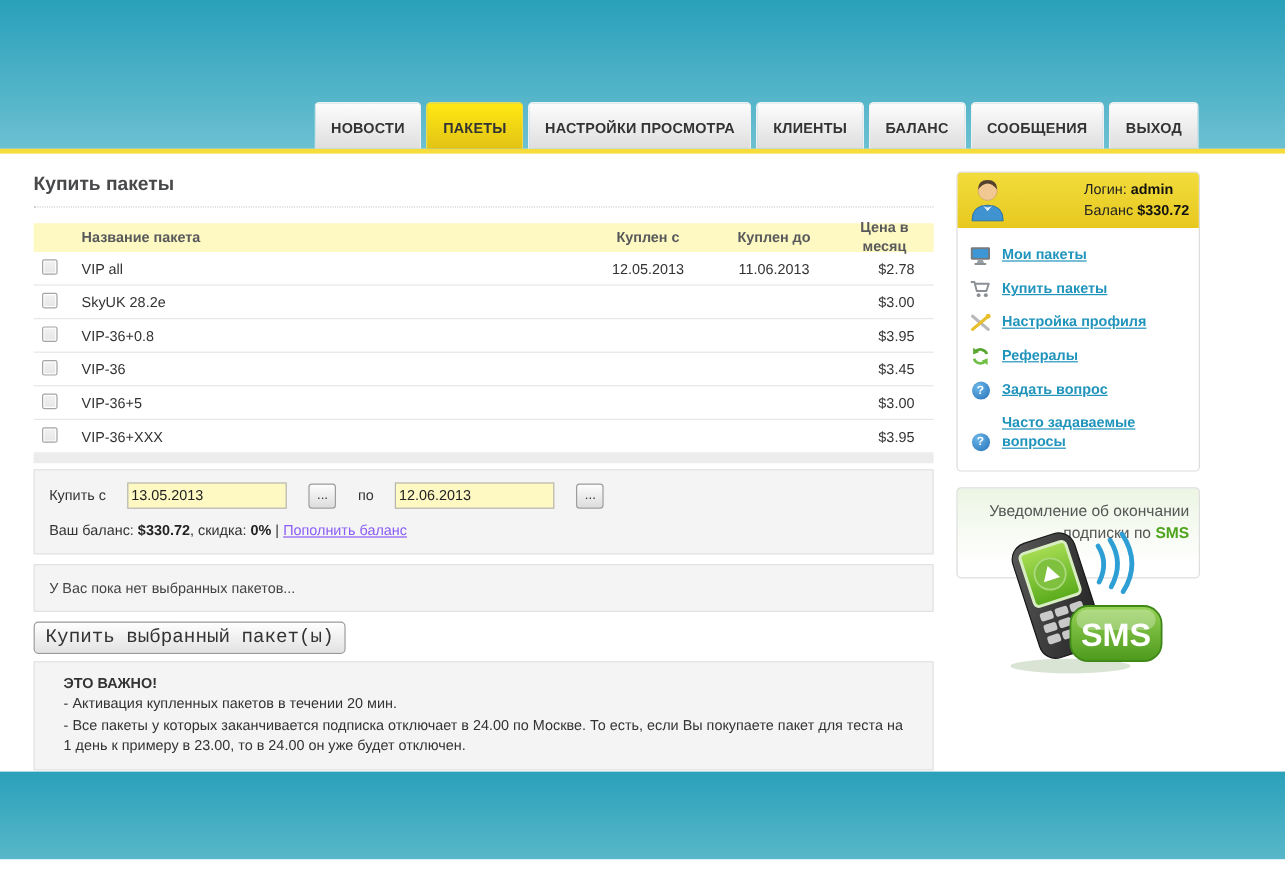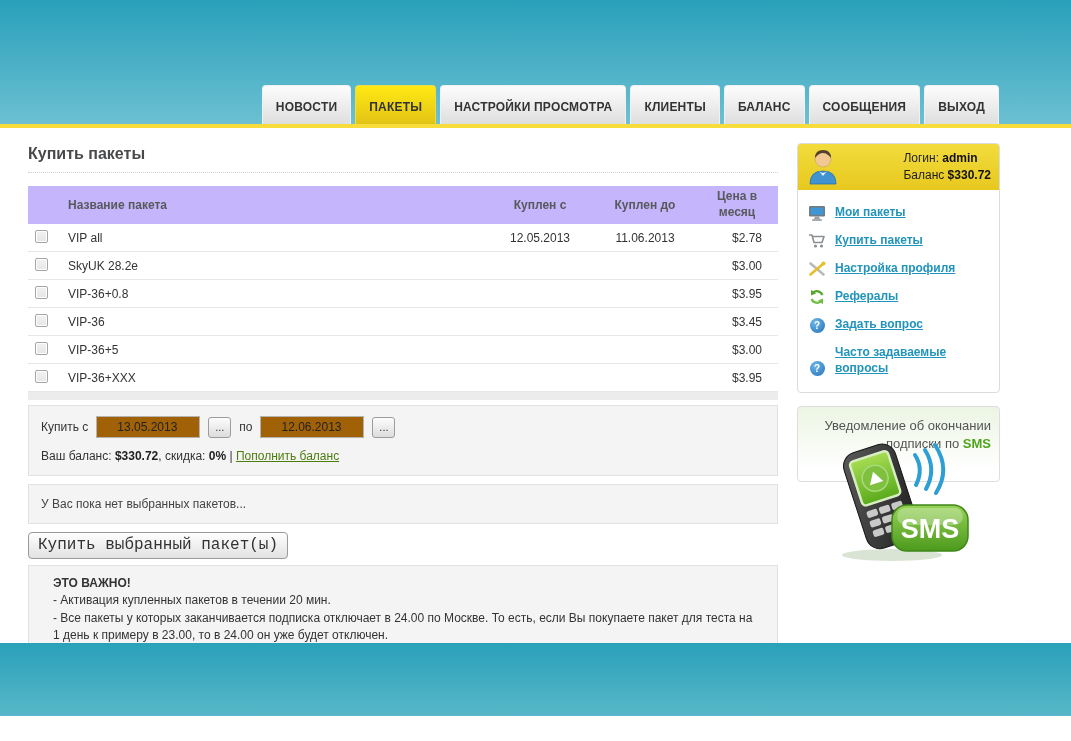--- a/index.html
+++ b/index.html
@@ -20,45 +20,45 @@
   
   .footer { position:absolute; top:643px; left:0; width:1071px; height:73px;
             background:linear-gradient(to bottom, #2aa1ba 0%, #58b7c9 100%); }
 
   
   .main { position:absolute; left:28px; top:145px; width:750px; }
   .page-title { font-size:16px; font-weight:bold; color:#48494b; padding-bottom:9px;
                 border-bottom:1px dotted #cfcfcf; }
 
   .pkg-table { margin-top:13px; width:100%; }
-  .t-head { display:flex; align-items:center; background:#c4b5fd; height:38px; font-weight:bold; color:#58595b; }
+  .t-head { display:flex; align-items:center; background:#fef9c3; height:24px; font-weight:bold; color:#58595b; }
   .t-row  { display:flex; align-items:center; height:28px; border-bottom:1px solid #e7e7e7; }
   .c-check { width:40px; padding-left:7px; }
   .c-name  { flex:1; }
   .c-from  { width:100px; text-align:center; }
   .c-to    { width:110px; text-align:center; }
   .c-price { width:78px; text-align:right; padding-right:16px; }
   .t-head .c-price span { display:inline-block; width:50px; text-align:center; line-height:1.3; }
   .t-foot { height:8px; background:#ececec; margin-top:0px; }
 
   .checkbox { display:inline-block; width:13px; height:13px; border:1px solid #a5a5a5;
               background:linear-gradient(to bottom,#f2f2f2,#e6e6e6); border-radius:2px;
               box-shadow:inset 0 0 0 1px #fff; cursor:default; }
 
   .panel { background:#f4f4f4; border:1px solid #e2e2e2; }
   .panel-buy { margin-top:5px; padding:10px 12px 12px; }
-  .buy-row { display:flex; align-items:center; gap:8px; }
-  .date-input { width:104px; height:22px; border:1px solid #b4b4b4; padding:0 20px; font-size:12px;
-                font-family:"Liberation Sans", sans-serif; color:#222; background:#a16207; }
+  .buy-row { display:flex; align-items:center; gap:18px; }
+  .date-input { width:133px; height:22px; border:1px solid #b4b4b4; padding:0 2px; font-size:12px;
+                font-family:"Liberation Sans", sans-serif; color:#222; background:#fef9c3; }
   .dots-btn { width:23px; height:21px; border:1px solid #9c9c9c; border-radius:3px;
               background:linear-gradient(to bottom,#fdfdfd,#dcdcdc); font-size:11px; line-height:10px;
               cursor:pointer; color:#333; }
   .balance-row { margin-top:11px; }
   .balance-row b { color:#222; }
-  a.link { color:#4d7c0f; text-decoration:underline; cursor:pointer; }
+  a.link { color:#8b5cf6; text-decoration:underline; cursor:pointer; }
 
   .panel-empty { margin-top:8px; padding:12px; color:#444; }
 
   .buy-btn { margin-top:8px; padding:3px 9px 4px; font-size:16px; color:#333;
              font-family:Liberation Mono, monospace;
              border:1px solid #9a9a9a; border-radius:4px;
              background:linear-gradient(to bottom,#fefefe,#e2e2e2); cursor:pointer; }
 
   .panel-notice { margin-top:6px; padding:9px 24px 10px; line-height:1.45; color:#333; }
   .notice-title { font-weight:bold; }

